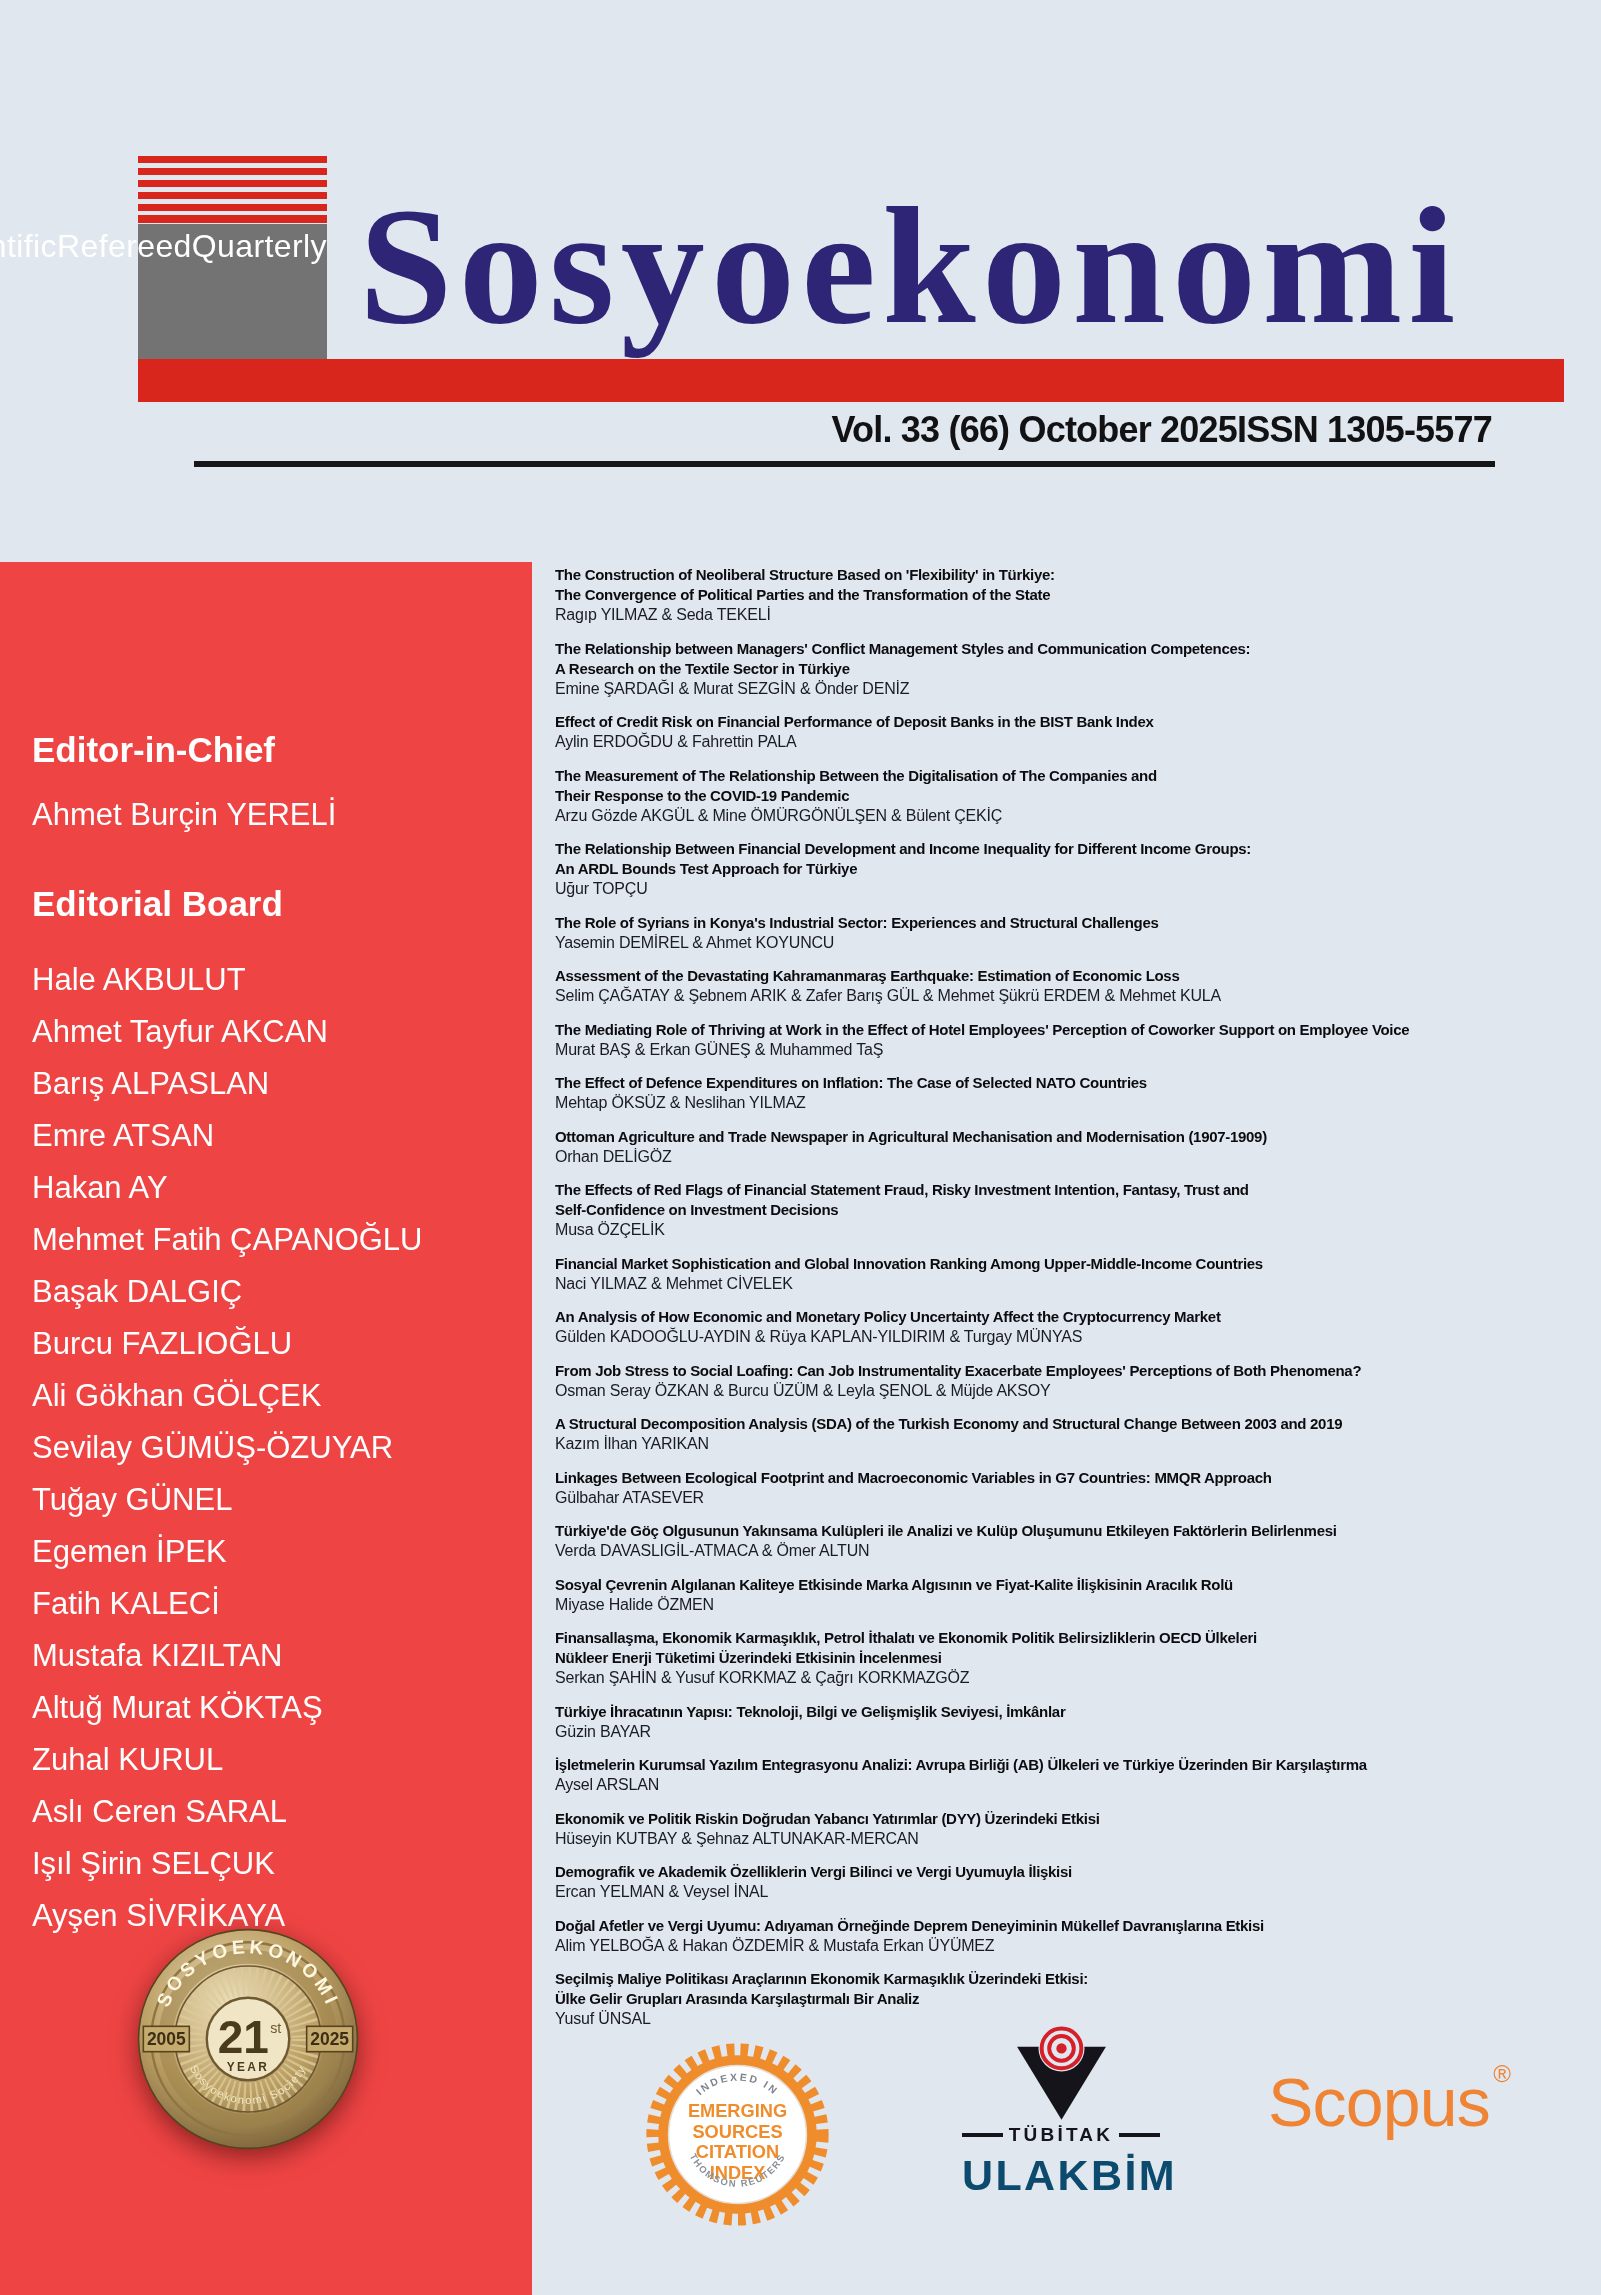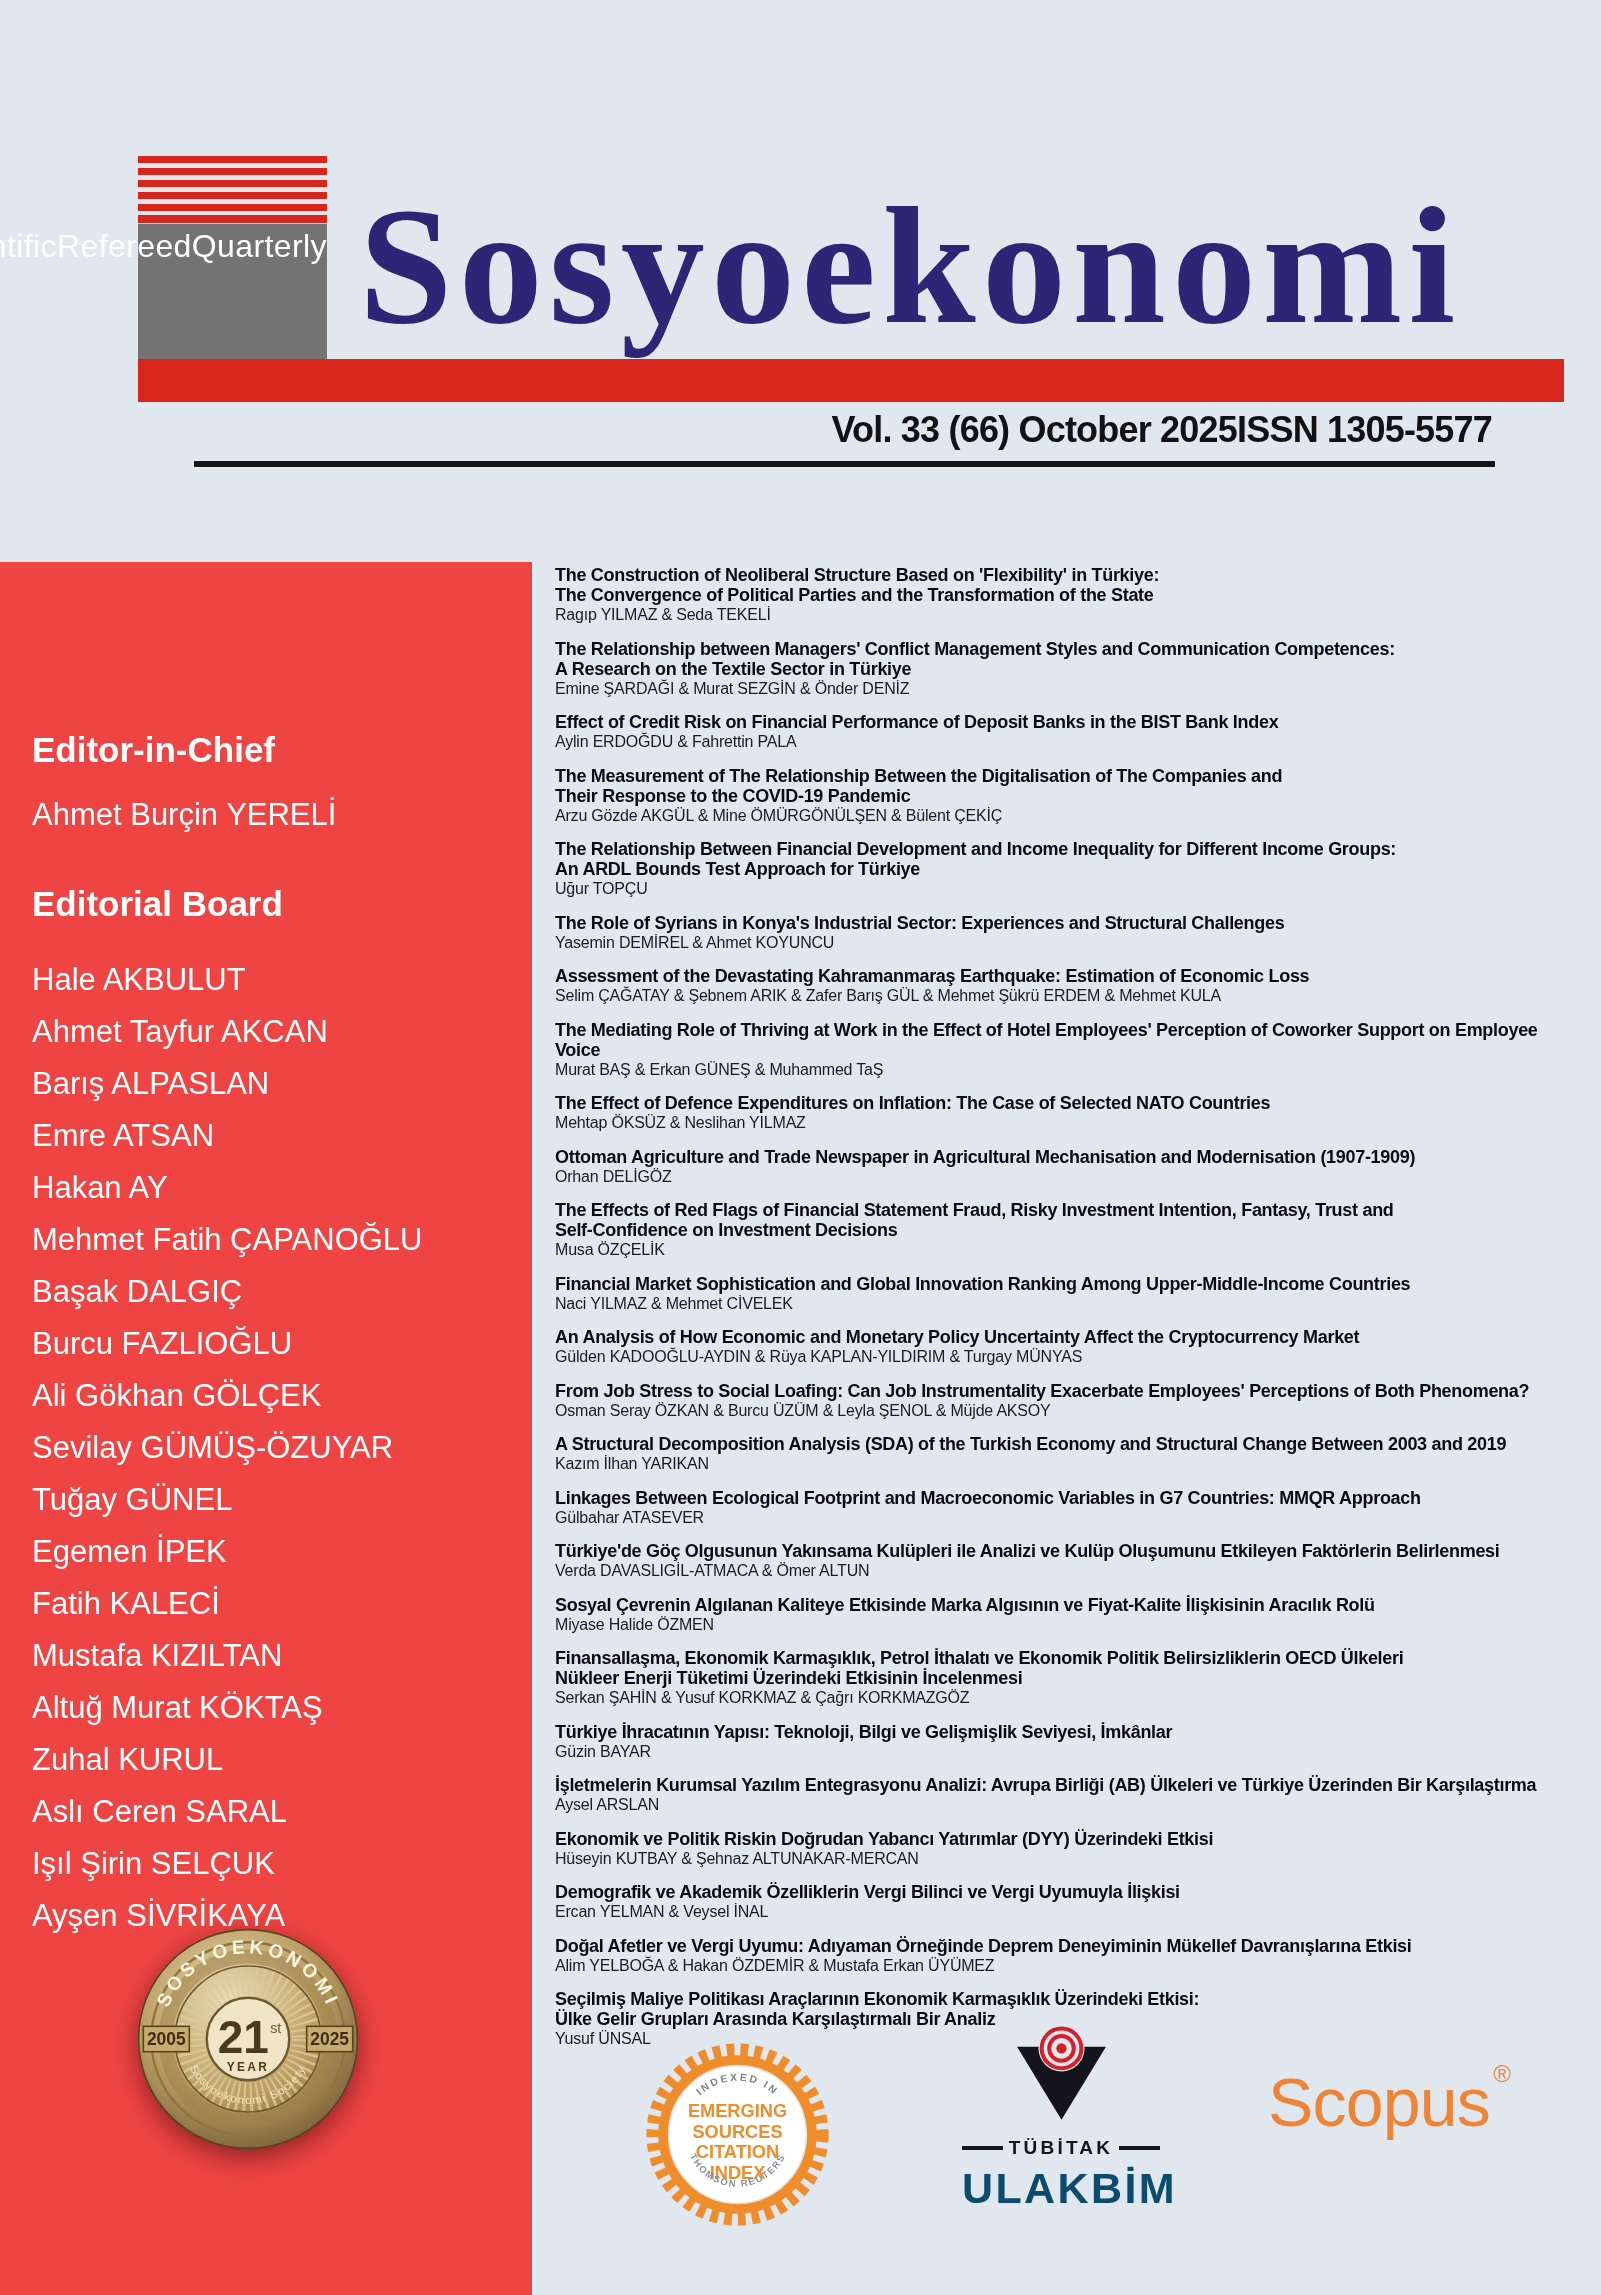--- a/index.html
+++ b/index.html
@@ -26,28 +26,28 @@
   .sidebar h2{margin:0;font-size:35px;font-weight:bold;letter-spacing:0;}
   .eic-heading{margin-bottom:27px !important;}
   .eic-name{font-size:31px;margin-bottom:51px;}
   .board-heading{margin-bottom:30px !important;}
   .board-list{list-style:none;margin:0;padding:0;}
   .board-list li{font-size:31px;line-height:52px;white-space:nowrap;}
   .medallion{position:absolute;left:137px;top:1366px;filter:drop-shadow(0 8px 12.7px rgba(40,0,0,.5));}
 
   
   .articles{position:absolute;left:555px;top:565px;width:1025px;display:flex;flex-direction:column;gap:13.5px;}
-  .article-title{font-weight:bold;font-size:18px;line-height:20px;letter-spacing:-0.3px;color:#0c0c10;white-space:pre-line;}
+  .article-title{font-weight:bold;font-size:15px;line-height:20px;letter-spacing:-0.3px;color:#0c0c10;white-space:pre-line;}
   .article-authors{font-size:16px;line-height:20px;letter-spacing:-0.2px;color:#1b1b22;}
 
   
   .esci-badge{position:absolute;left:644px;top:2041px;}
   .tubitak{position:absolute;left:962px;top:2023px;width:198px;text-align:center;}
   .tubitak-mark{display:block;margin:0 auto;}
-  .tubitak-row{display:flex;align-items:center;justify-content:flex-start;gap:6.3px;margin-top:14px;}
+  .tubitak-row{display:flex;align-items:center;justify-content:flex-start;gap:6.3px;margin-top:1px;}
   .tubitak-bar{width:49px;height:4px;background:#14141a;}
   .tubitak-word{font-size:19px;font-weight:bold;letter-spacing:3.2px;color:#14141a;}
   .ulakbim-word{margin-top:4.8px;font-size:43px;font-weight:bold;letter-spacing:2.4px;color:#0c4a6e;text-align:center;}
   .scopus{position:absolute;left:1268px;top:2060px;color:#ee8434;font-size:68px;letter-spacing:-0.8px;}
   .scopus sup{font-size:24px;vertical-align:44px;margin-left:3.2px;}
 
   svg text{font-family:"Liberation Sans",sans-serif;}
 </style>
 </head>
 <body>

